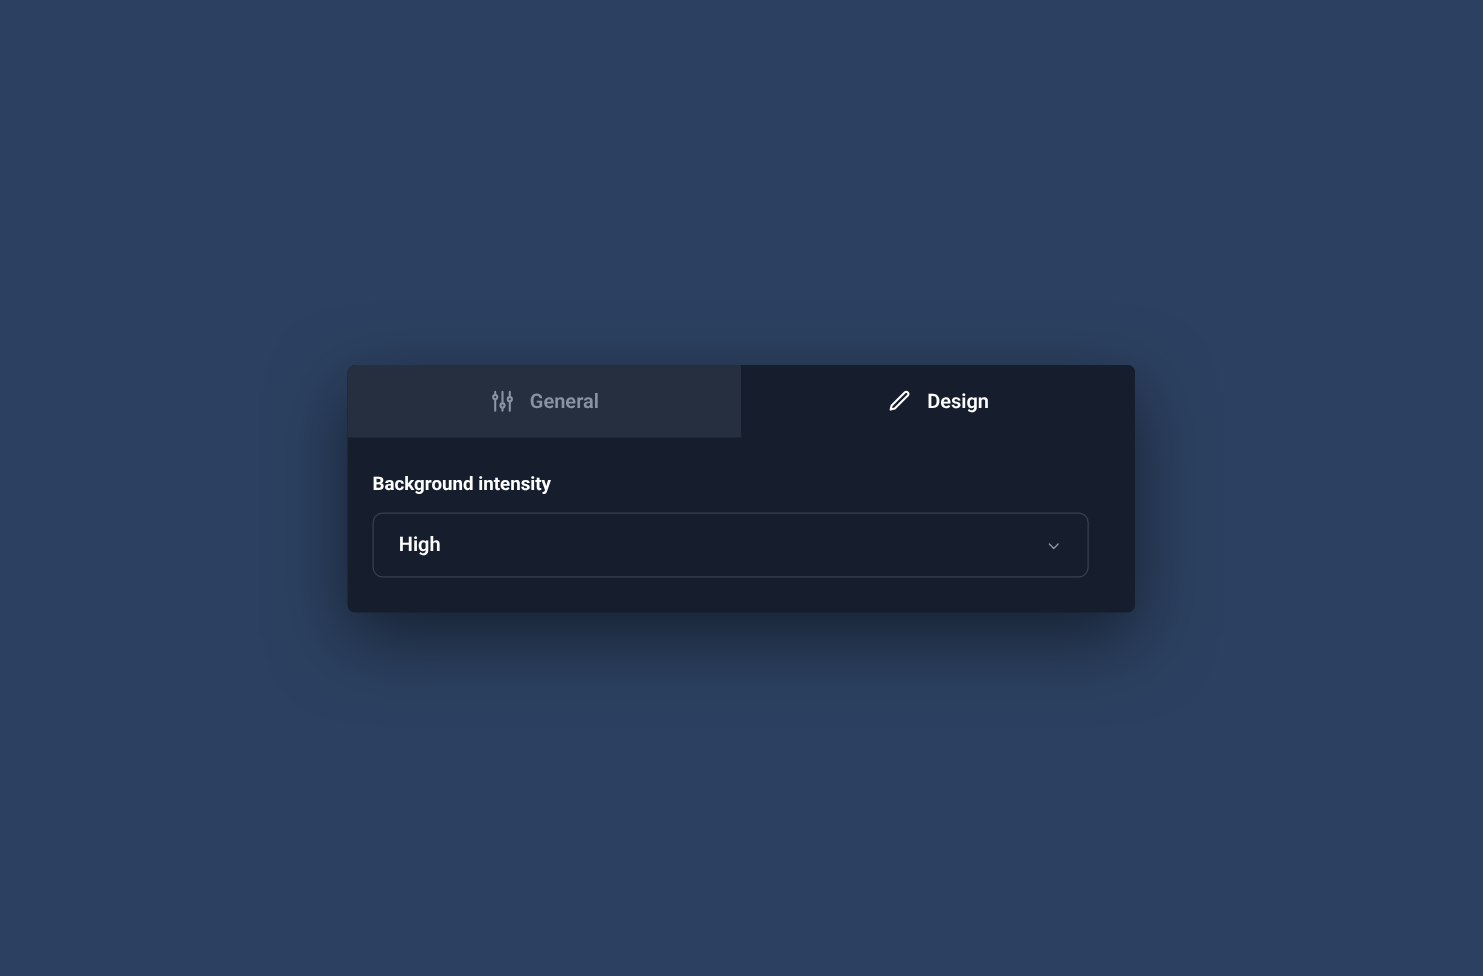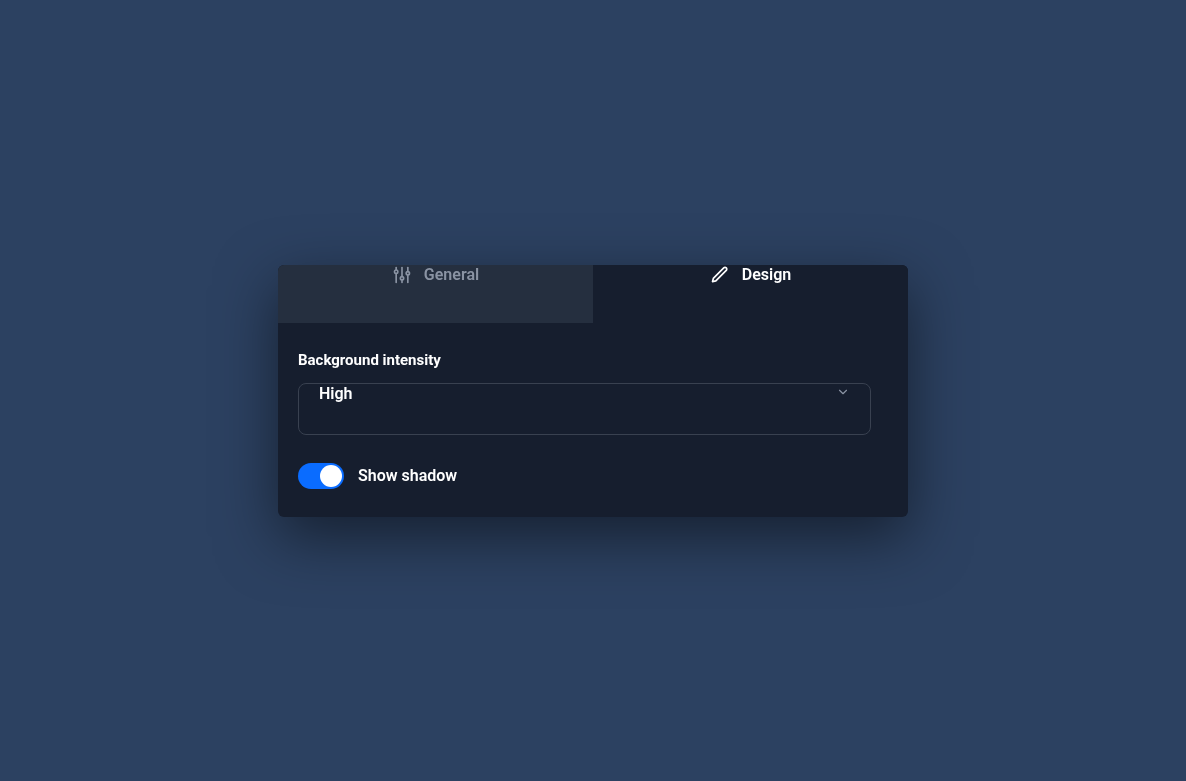--- a/index.html
+++ b/index.html
@@ -27,21 +27,21 @@
     }
 
     .tabs {
       display: flex;
     }
 
     .tab {
       flex: 1;
       height: 58px;
       display: flex;
-      align-items: flex-start;
+      align-items: center;
       justify-content: center;
       gap: 12px;
       cursor: pointer;
       background: #252f3f;
     }
 
     .tab.active {
       background: #161e2e;
     }
 
@@ -97,20 +97,21 @@
       width: 100%;
       height: 52px;
       border: 1px solid #394150;
       border-radius: 8px;
       background: transparent;
       color: #ffffff;
       font-size: 16px;
       font-weight: 600;
       padding: 0 20px;
       display: flex;
+      align-items: center;
       justify-content: space-between;
       cursor: pointer;
     }
 
     .chevron {
       width: 14px;
       height: 14px;
     }
 
     .chevron svg {
@@ -183,20 +184,14 @@
     <div class="field-label">Background intensity</div>
     <div class="select">
       <span>High</span>
       <span class="chevron">
         <svg viewBox="0 0 24 24" stroke-linecap="round" stroke-linejoin="round">
           <polyline points="6 9 12 15 18 9"></polyline>
         </svg>
       </span>
     </div>
 
-    <div class="toggle-row">
-      <div class="toggle">
-        <div class="toggle-knob"></div>
-      </div>
-      <div class="toggle-label">Show shadow</div>
-    </div>
   </div>
 </div>
 
 </body></html>

